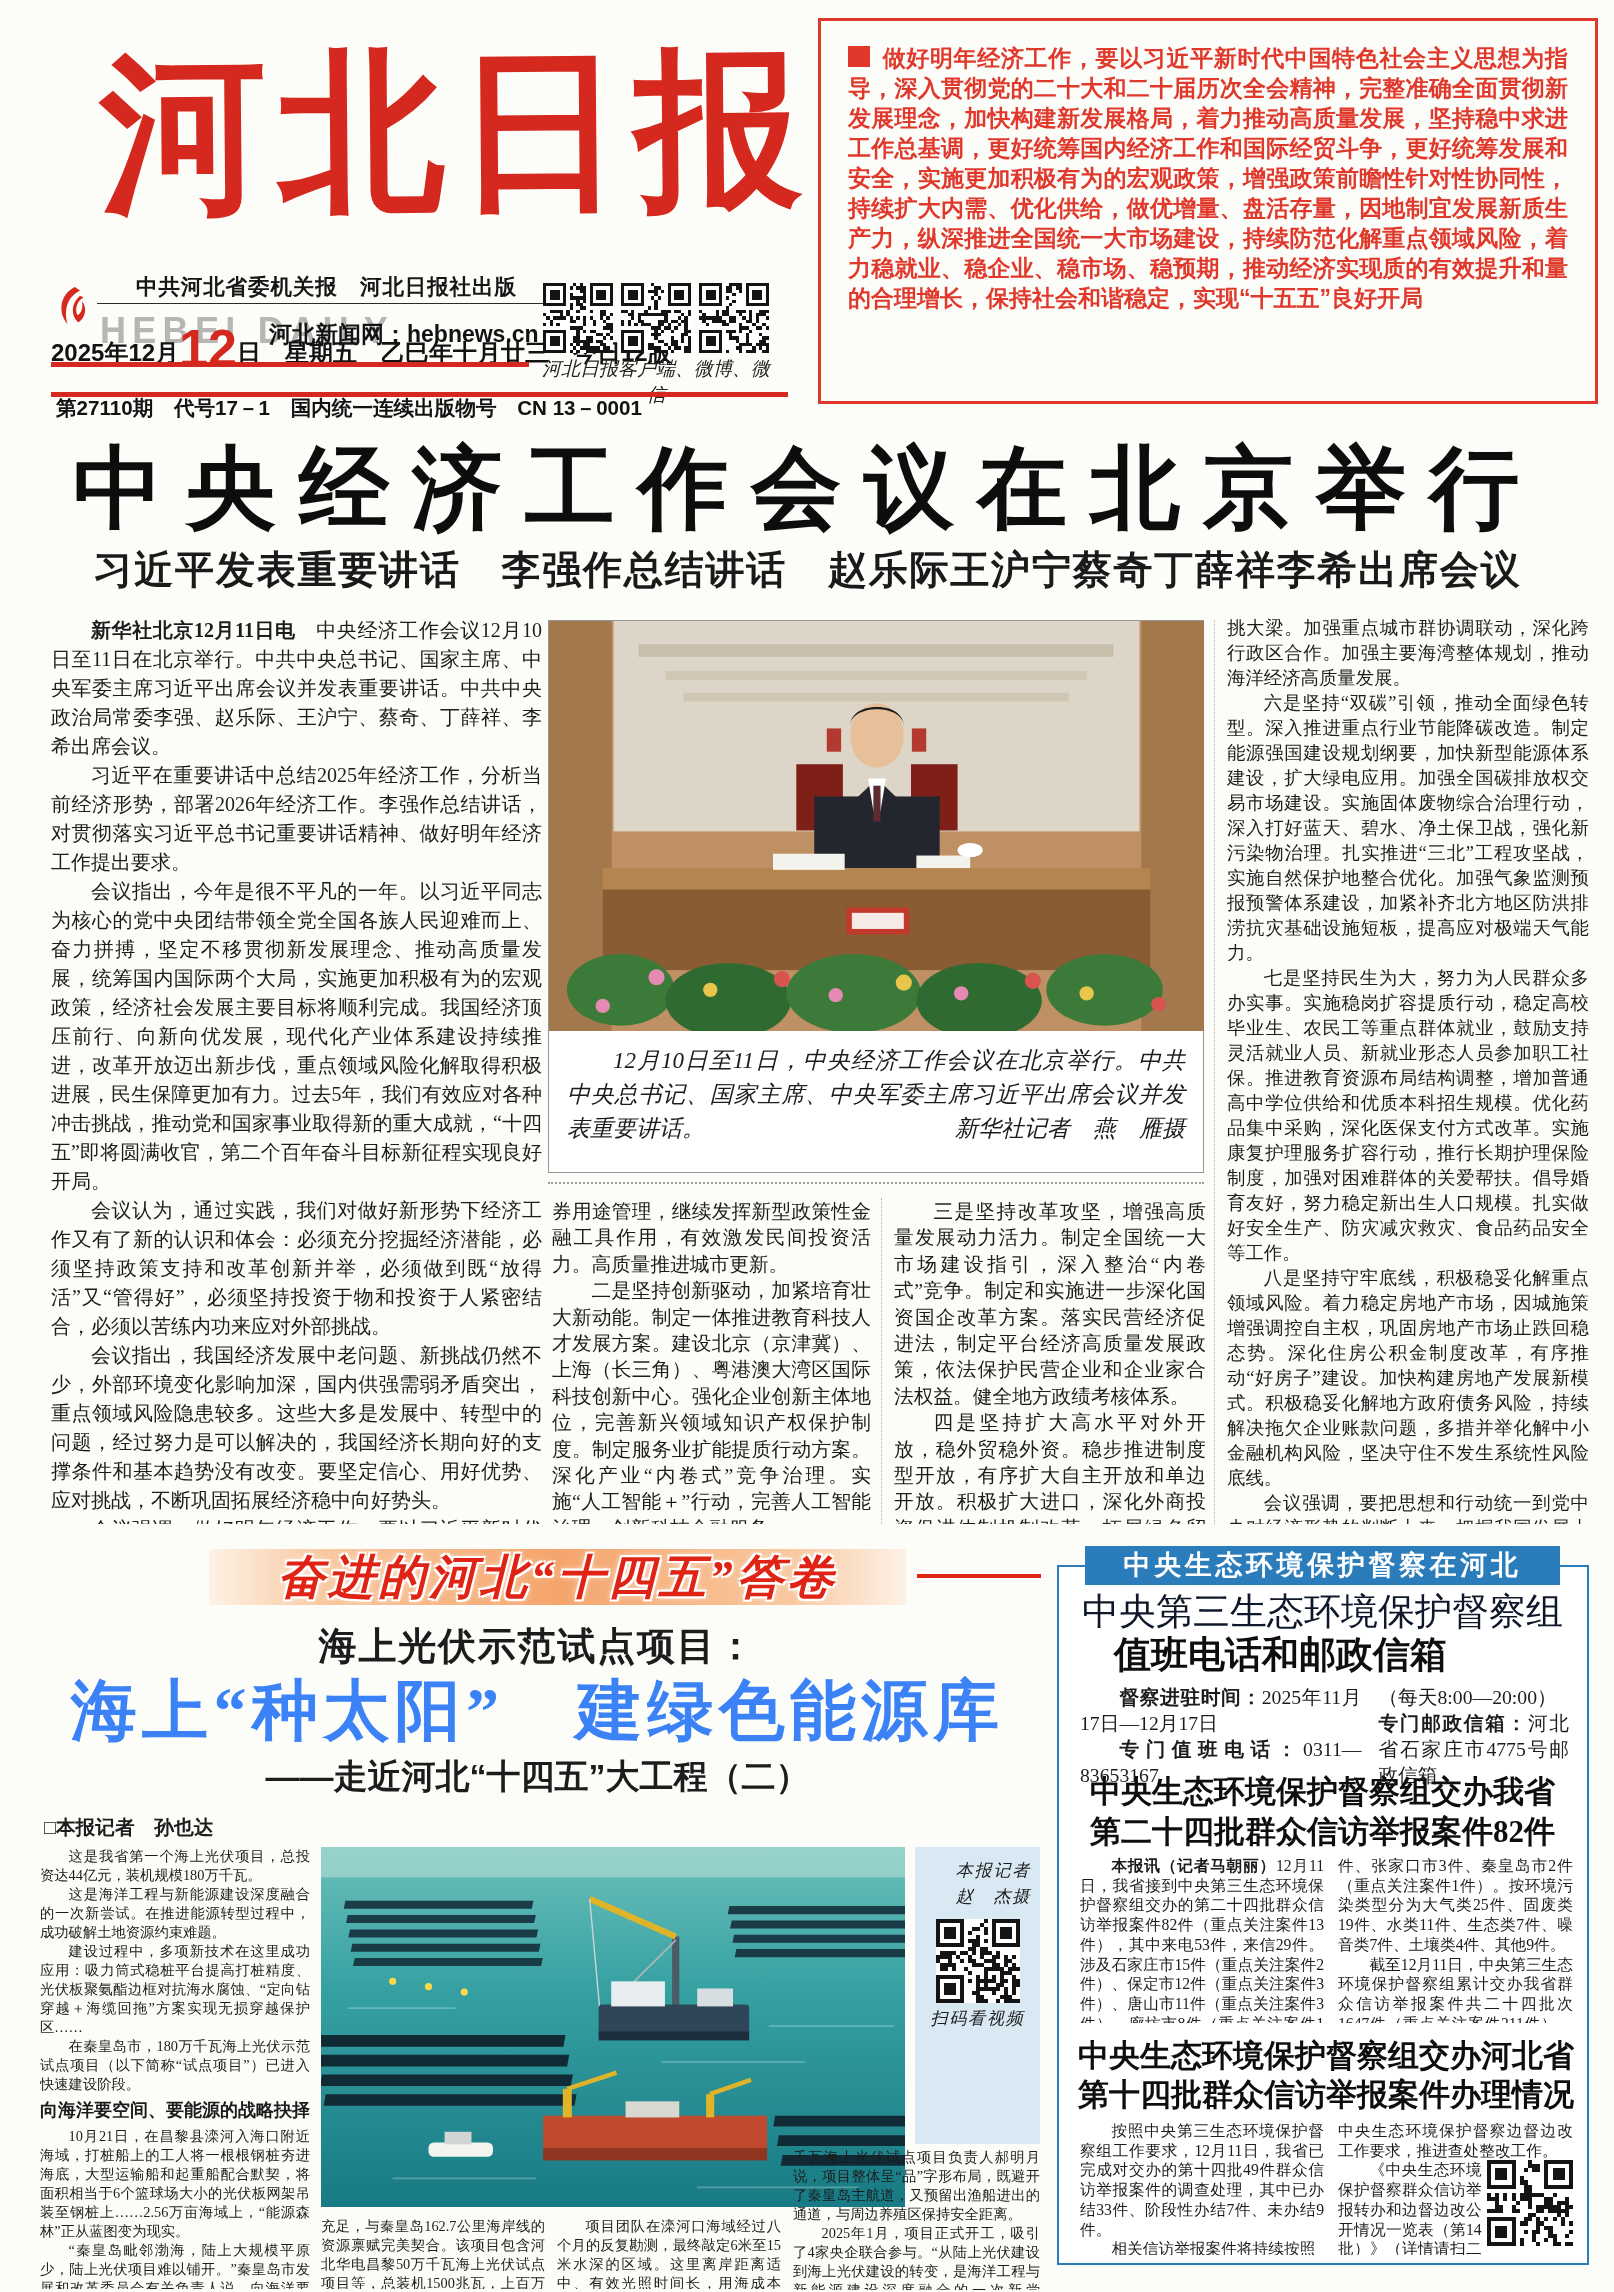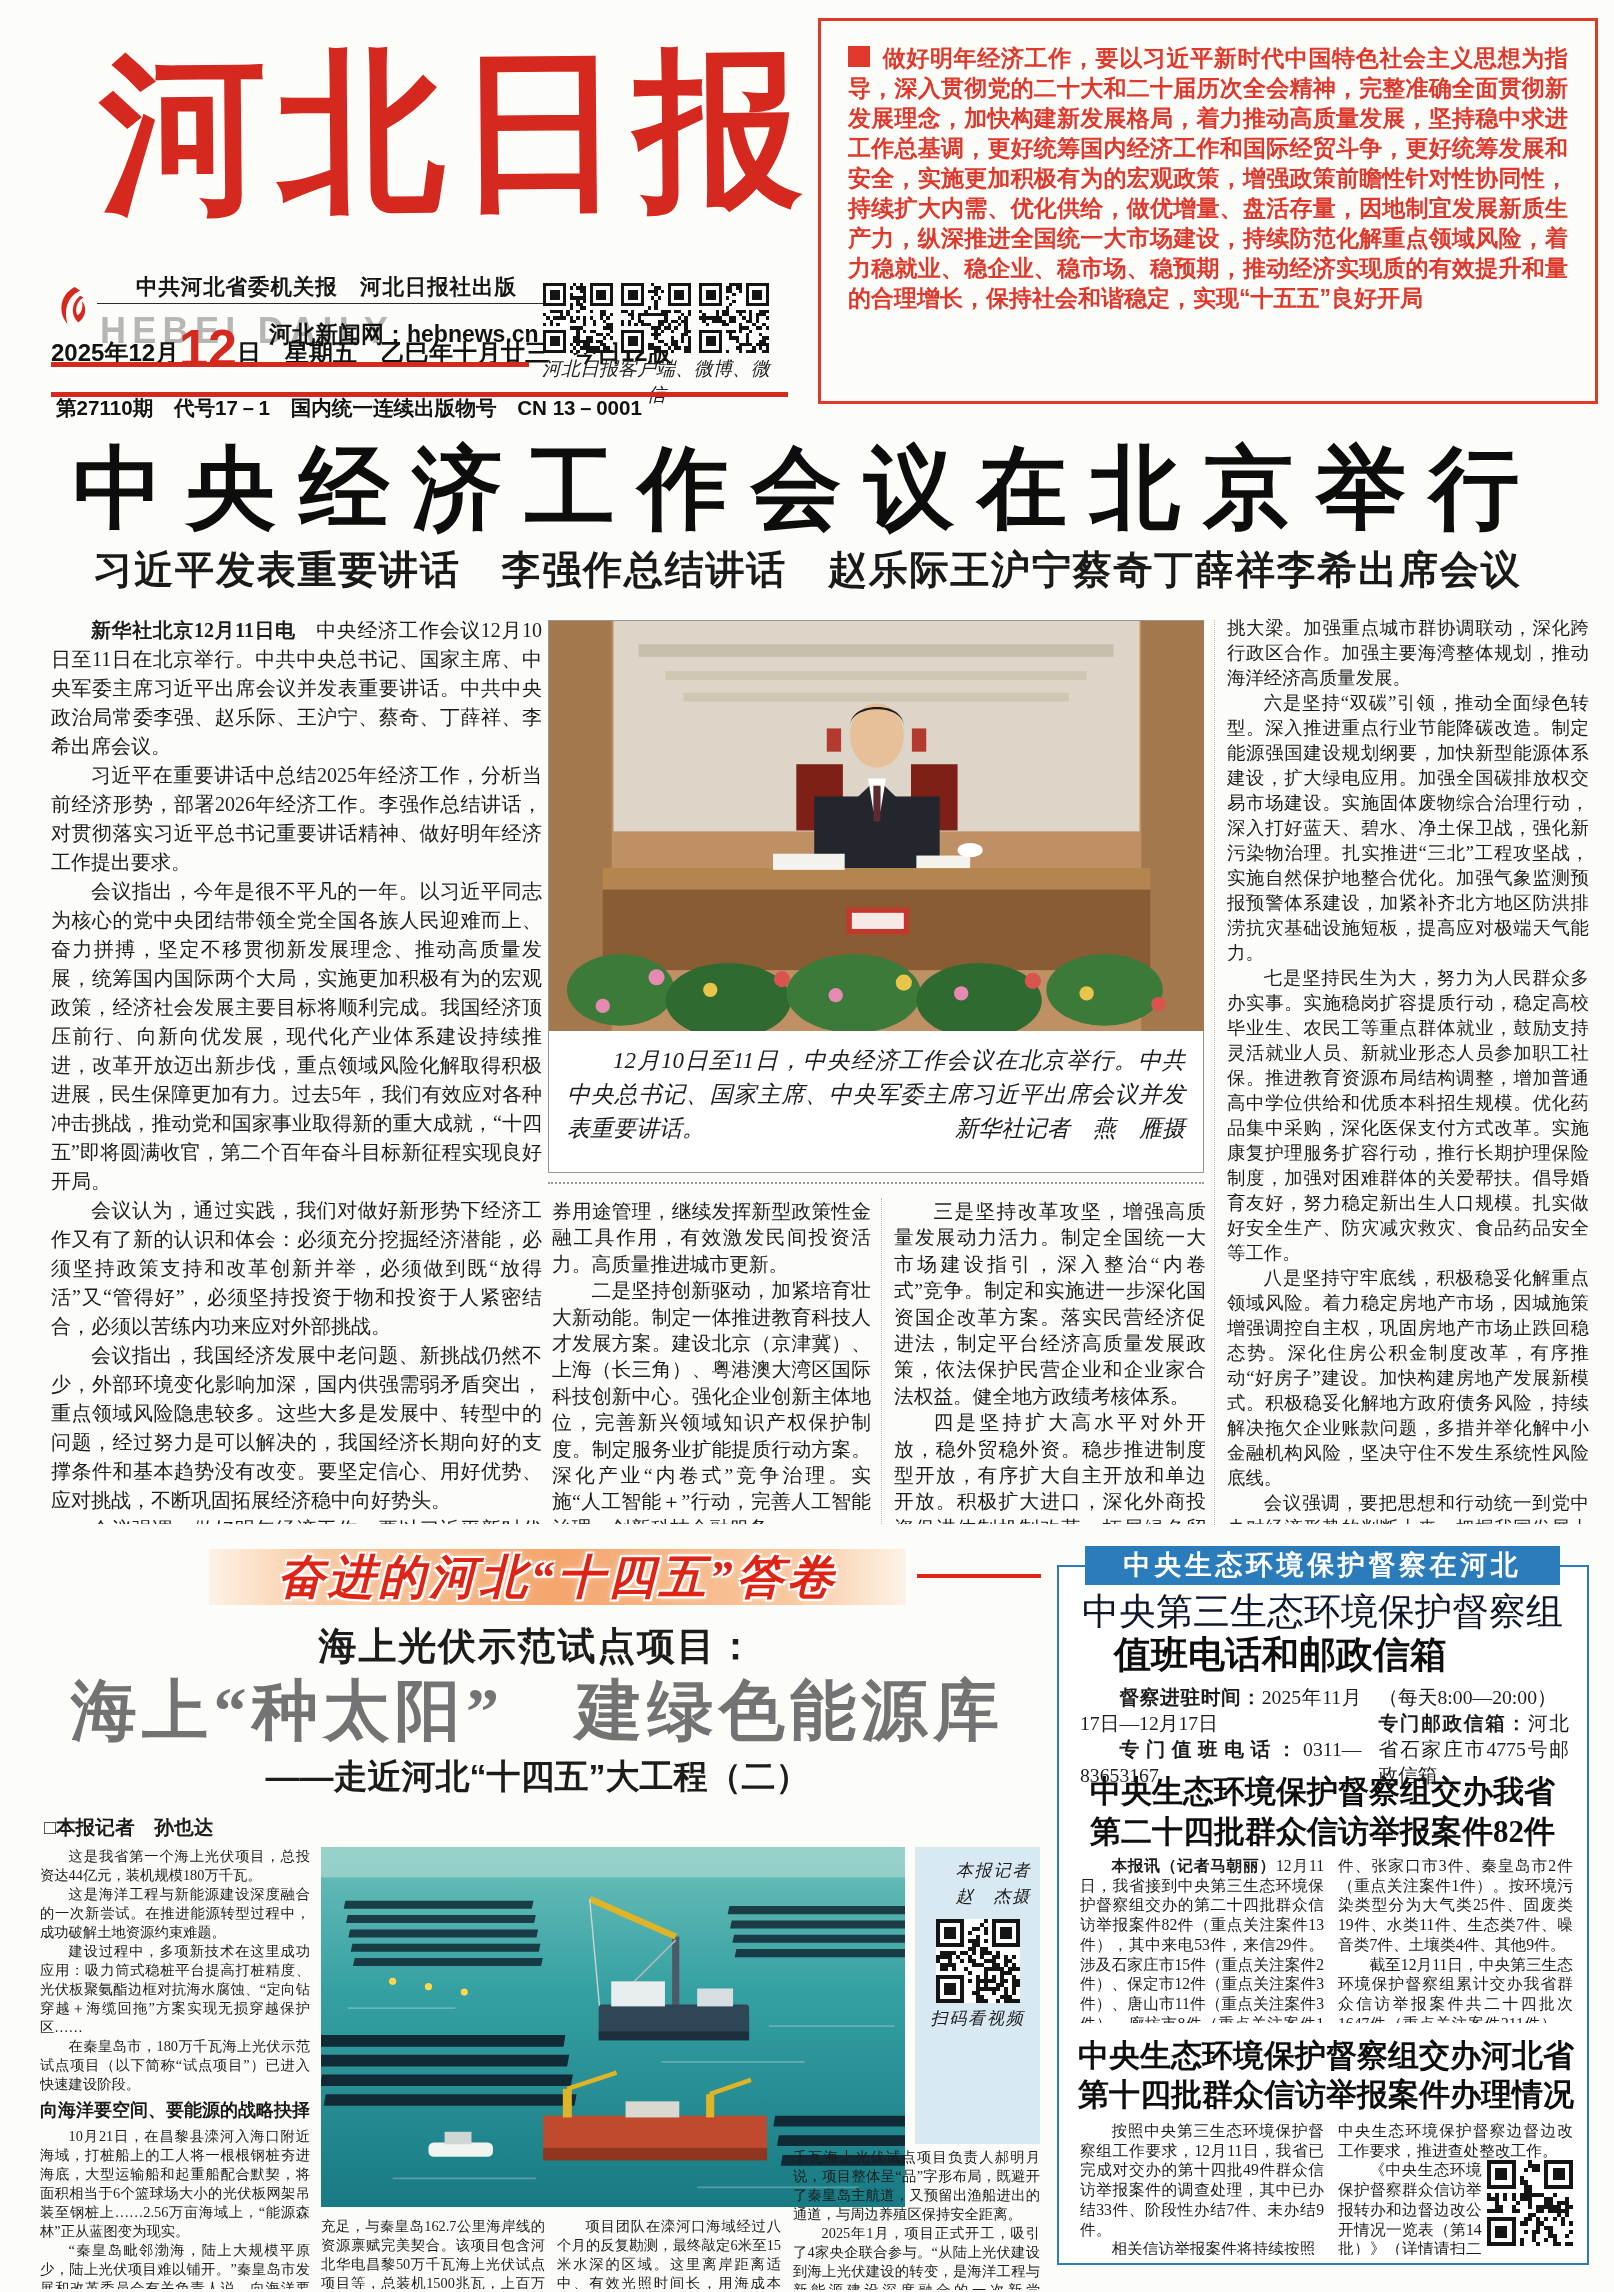--- a/index.html
+++ b/index.html
@@ -40,21 +40,21 @@
   .doth{border-top:2.7px dotted #9a9a9a;}
   .photoframe{border:0.9px solid #979797;background:#fff;box-sizing:border-box;}
   .cap{font-size:23px;font-style:italic;line-height:34px;padding:12.5px 18px 9px 18px;}
   .cap .credit{float:right;white-space:nowrap;font-style:italic;}
   
   .banner{background:linear-gradient(90deg,#fdf2e7 0%,#f9c9a1 16%,#f4a56c 50%,#f9c9a1 84%,#fdf2e7 100%);
           text-align:center;line-height:56px;}
   .banner span{font-size:47px;font-weight:900;font-style:italic;color:#df2416;letter-spacing:3.6px;
           text-shadow:1.8px 1.8px 0 #fff,-1.8px -1.8px 0 #fff,1.8px -1.8px 0 #fff,-1.8px 1.8px 0 #fff,0 0 7.2px #fff;}
   .fkicker{font-size:38px;font-weight:bold;text-align:center;letter-spacing:1.8px;}
-  .fhead{font-size:66px;font-weight:900;letter-spacing:5.4px;text-align:center;white-space:nowrap;color:#737373;}
+  .fhead{font-size:66px;font-weight:900;letter-spacing:5.4px;text-align:center;white-space:nowrap;color:#3b82f6;}
   .fdeck{font-size:34px;font-weight:bold;text-align:center;}
   .fby{font-size:19.7px;font-weight:bold;}
   .fcol{font-size:14.3px;line-height:19px;}
   .fsub{font-size:18px;font-weight:bold;text-align:center;margin:7.2px 0;font-family:"Liberation Sans",sans-serif;}
   .fcap{background:#d9e9f4;box-sizing:border-box;padding:10.7px 9px;}
   .fcap p{font-size:17px;line-height:26px;letter-spacing:1.8px;font-style:italic;}
   .fcap .fcredit{text-align:right;text-indent:0;}
   .fqrcap{font-size:16px;font-style:italic;text-align:center;text-indent:0;letter-spacing:0.9px;}
   
   .inspbox{border:2.7px solid #2b7cbb;box-sizing:border-box;background:#fff;}

